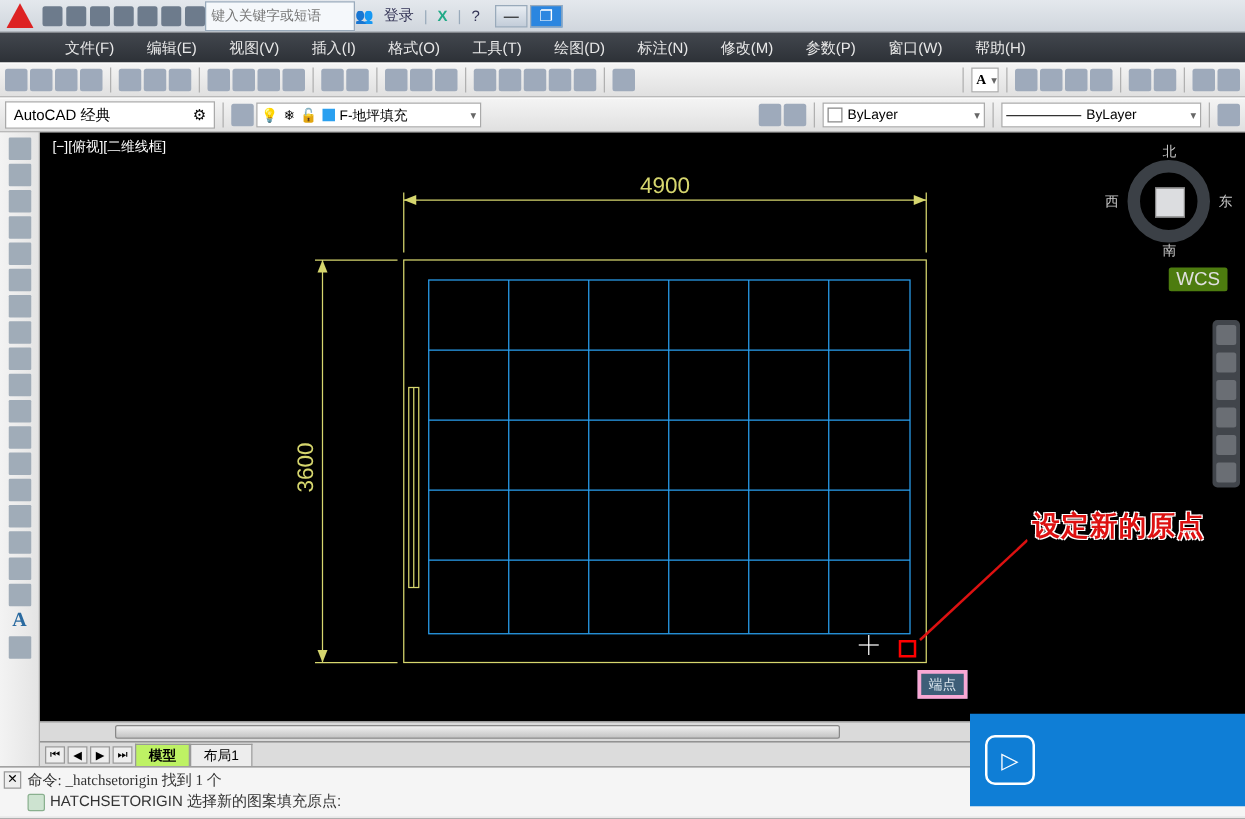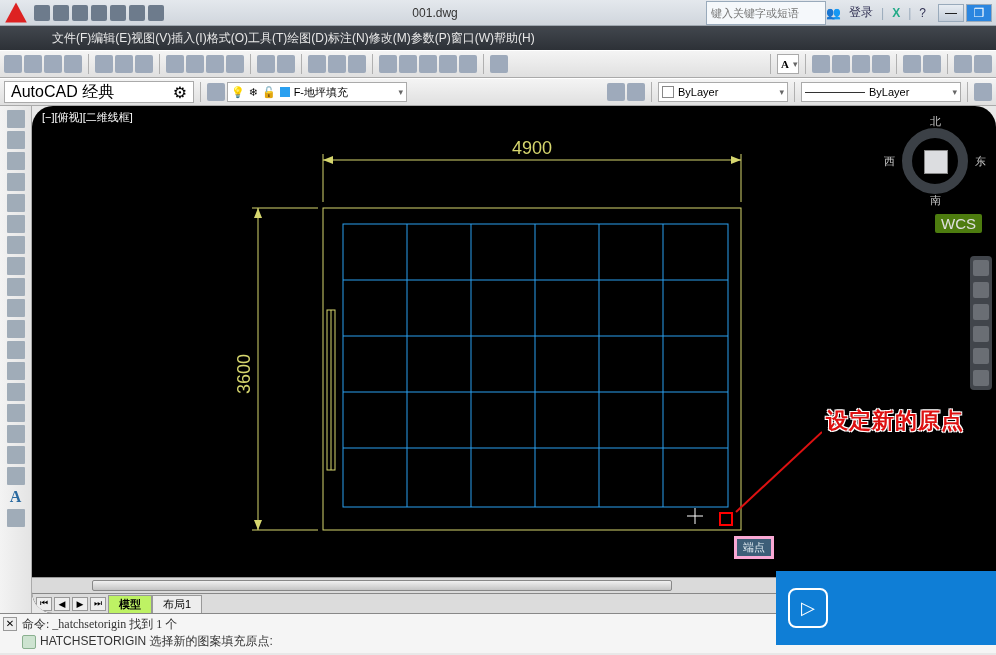--- a/index.html
+++ b/index.html
@@ -12,39 +12,39 @@
   .qat .ico { width: 16px; height: 16px; background: #6d7b8c; border-radius: 2px; }
   .title-text { flex: 1; text-align: center; color: #333; }
   .search-input { width: 120px; height: 24px; border: 1px solid #9ab; font-size: 11px; padding: 4px 4px; background: #f5f8fb; }
   .title-right { display: flex; gap: 8px; align-items: center; color: #335; }
   .title-right .sep { color: #9ab; }
   .winbtns { display: flex; gap: 2px; margin-left: 12px; }
   .winbtn { width: 26px; height: 18px; background: linear-gradient(#e8edf3, #c3cdd9); border: 1px solid #9ab; display: flex; align-items: center; justify-content: center; font-size: 12px; cursor: pointer; }
   .winbtn.max { background: #2b86e0; color: #fff; }
   
   
-  .menubar { height: 24px; background: linear-gradient(#42474e, #2d3137); display: flex; align-items: center; padding: 0 26px 0 52px; color: #e8e8e8; font-size: 12px; }
+  .menubar { height: 24px; background: linear-gradient(#42474e, #2d3137); display: flex; align-items: center; padding: 0 26px 0 52px; gap: 26px; color: #e8e8e8; font-size: 12px; }
   .menubar .mi { cursor: pointer; }
   
   
   .toolbar { height: 28px; background: linear-gradient(#f4f4f4, #e0e0e0); border-top: 1px solid #fff; border-bottom: 1px solid #aaa; display: flex; align-items: center; padding: 0 4px; gap: 2px; }
   .tb-ico { width: 18px; height: 18px; background: #9eaabb; border-radius: 2px; flex-shrink: 0; }
   .tb-sep { width: 1px; height: 20px; background: #b0b0b0; margin: 0 4px; }
   .tb-drop { display: flex; align-items: center; border: 1px solid #aaa; height: 20px; background: #fff; padding: 0 3px; gap: 4px; font-size: 11px; }
   .tb-drop .chev { font-size: 9px; color: #666; }
-  .workspace-sel { width: 190px; height: 22px; border: 1px solid #aaa; background: #fff; display: flex; align-items: center; justify-content: space-between; padding: 0 6px; font-size: 16px; }
+  .workspace-sel { width: 168px; height: 22px; border: 1px solid #aaa; background: #fff; display: flex; align-items: center; justify-content: space-between; padding: 0 6px; font-size: 12px; }
   
   
   .main { position: relative; height: 507px; display: flex; }
   .left-tools { width: 32px; background: linear-gradient(90deg, #f3f3f3, #e4e4e4); border-right: 1px solid #aaa; display: flex; flex-direction: column; gap: 3px; padding: 4px 0; align-items: center; }
   .lt { width: 18px; height: 18px; background: #a0acb8; border-radius: 1px; cursor: pointer; flex-shrink: 0; }
   .lt.txt { font-family: Georgia; font-size: 16px; color: #2a6aa0; background: none; text-align: center; line-height: 18px; font-weight: bold; }
   
   
-  .canvas-wrap { flex: 1; background: #000; position: relative; overflow: hidden; border-radius: 21px; }
+  .canvas-wrap { flex: 1; background: #000; position: relative; overflow: hidden; }
   .canvas-label { position: absolute; left: 10px; top: 4px; color: #fff; font-size: 11px; }
   
   
   .compass { position: absolute; right: 16px; top: 10px; width: 90px; height: 90px; }
   .compass-ring { position: absolute; inset: 12px; border: 10px solid #3b4046; border-radius: 50%; }
   .compass-cube { position: absolute; left: 34px; top: 34px; width: 24px; height: 24px; background: #dcdde0; border: 1px solid #888; }
   .compass .lbl { position: absolute; color: #c8c8c8; font-size: 11px; }
   .compass .n { left: 40px; top: -2px; }
   .compass .s { left: 40px; bottom: -2px; }
   .compass .e { right: -6px; top: 38px; }
@@ -94,21 +94,20 @@
   <div class="app-logo"></div>
   <div class="qat">
     <div class="ico"></div>
     <div class="ico"></div>
     <div class="ico"></div>
     <div class="ico"></div>
     <div class="ico"></div>
     <div class="ico"></div>
     <div class="ico"></div>
   </div>
-  <div class="title-text">001.dwg</div>
   <input class="search-input" placeholder="键入关键字或短语" style="">
   <div class="title-right">
     <span>👥</span>
     <span>登录</span>
     <span class="sep">|</span>
     <span style="color:#2a8; font-weight:bold;">X</span>
     <span class="sep">|</span>
     <span>?</span>
   </div>
   <div class="winbtns">

